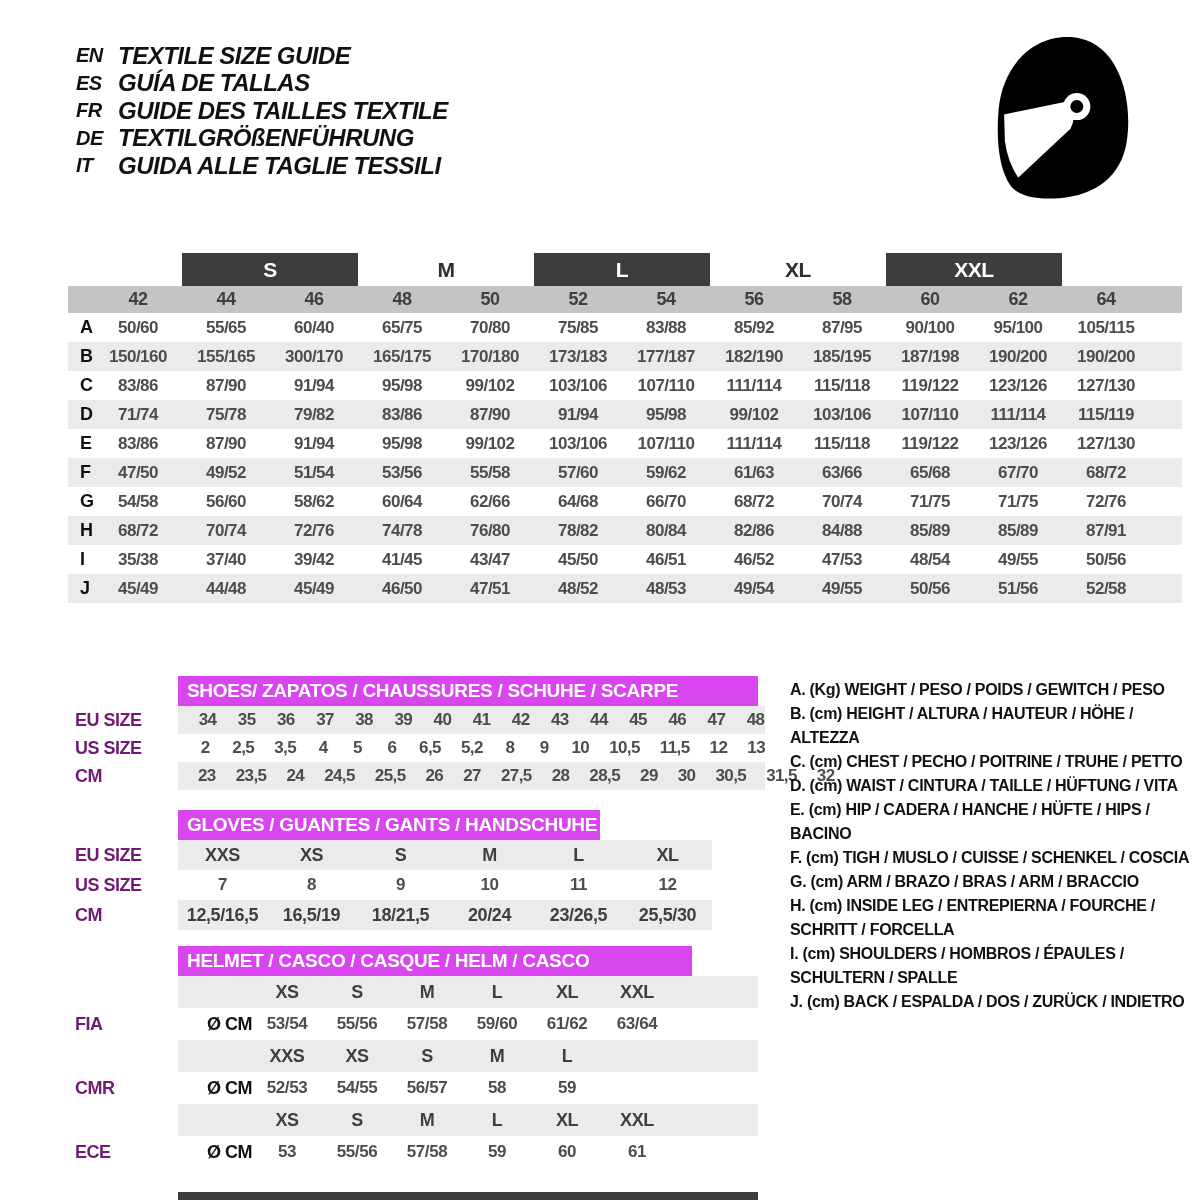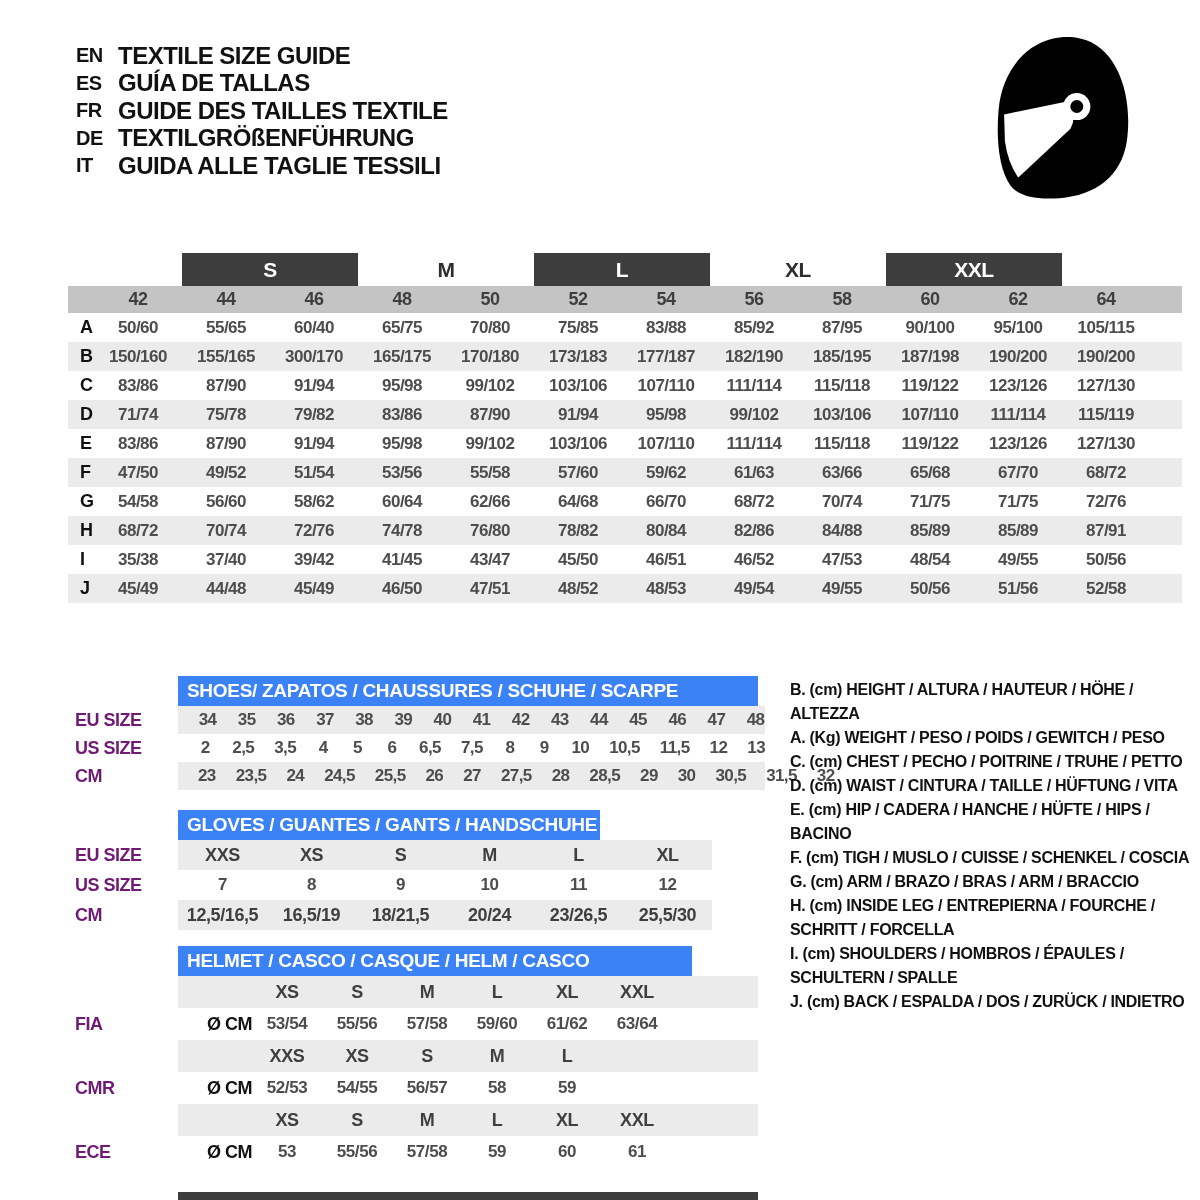--- a/index.html
+++ b/index.html
@@ -1,20 +1,20 @@
 <!DOCTYPE html>
 <html><head>
 <meta charset="utf-8">
 <style>
   html,body{margin:0;padding:0;background:#fff;}
   body{font-family:"Liberation Sans","DejaVu Sans",sans-serif;}
   #canvas{position:relative;width:1200px;height:1200px;background:#ffffff;overflow:hidden;color:#111;}
 
   
-  .lang-block{position:absolute;left:76px;top:42px;}
+  .lang-block{position:absolute;left:76px;top:42px;font-style:italic;}
   .lang-row{display:flex;height:27.5px;align-items:center;}
   .lang-code{width:42px;font-weight:700;font-size:20px;letter-spacing:-0.5px;}
   .lang-label{font-weight:700;font-size:24px;letter-spacing:-0.5px;white-space:nowrap;}
 
   
   .helmet-icon{position:absolute;left:982px;top:30px;width:158px;height:172px;}
 
   
   .size-groups{position:absolute;left:94px;top:253px;width:1056px;height:33px;}
   .size-group{position:absolute;top:0;height:33px;display:flex;align-items:center;justify-content:center;
@@ -25,21 +25,21 @@
             display:flex;padding-left:26px;box-sizing:border-box;}
   .num-band .ncell{width:88px;text-align:center;line-height:27px;font-weight:700;font-size:18px;color:#3f3f3f;letter-spacing:-0.5px;}
 
   .size-rows{position:absolute;left:68px;top:313px;width:1114px;}
   .trow{position:relative;height:29px;display:flex;padding-left:26px;box-sizing:border-box;line-height:29px;}
   .trow.alt{background:#ebebeb;}
   .trow .letter{position:absolute;left:12px;font-weight:700;font-size:18px;color:#111;}
   .tcell{width:88px;text-align:center;font-weight:700;font-size:17px;color:#4d4d4d;letter-spacing:-0.5px;}
 
   
-  .section-bar{position:absolute;height:30px;background:#3b82f6;color:#fff;font-weight:700;font-size:19px;
+  .section-bar{position:absolute;height:30px;background:#d946ef;color:#fff;font-weight:700;font-size:19px;
                line-height:30px;padding-left:9px;box-sizing:border-box;letter-spacing:-0.3px;white-space:nowrap;}
   #shoesBar{left:178px;top:676px;width:580px;}
   #glovesBar{left:178px;top:810px;width:422px;}
   #helmetBar{left:178px;top:946px;width:514px;}
 
   .row-label{position:absolute;left:-103px;width:100px;font-weight:700;font-size:18px;letter-spacing:-0.5px;color:#701a75;white-space:nowrap;}
 
   
   .shoes-rows{position:absolute;left:178px;top:706px;width:587px;}
   .srow{position:relative;height:28px;display:flex;line-height:28px;}
@@ -302,21 +302,21 @@
       </div>
       <div class="srow">
         <div class="row-label">US SIZE</div>
         <div class="scell">2</div>
         <div class="scell">2,5</div>
         <div class="scell">3,5</div>
         <div class="scell">4</div>
         <div class="scell">5</div>
         <div class="scell">6</div>
         <div class="scell">6,5</div>
-        <div class="scell">7,5</div>
+        <div class="scell">5,2</div>
         <div class="scell">8</div>
         <div class="scell">9</div>
         <div class="scell">10</div>
         <div class="scell">10,5</div>
         <div class="scell">11,5</div>
         <div class="scell">12</div>
         <div class="scell">13</div>
       </div>
       <div class="srow alt">
         <div class="row-label">CM</div>
@@ -424,22 +424,22 @@
         <div class="hcell">53</div>
         <div class="hcell">55/56</div>
         <div class="hcell">57/58</div>
         <div class="hcell">59</div>
         <div class="hcell">60</div>
         <div class="hcell">61</div>
       </div>
     </div>
 
   <div class="legend">
+      <div class="legend-item">A. (Kg) WEIGHT / PESO / POIDS / GEWITCH / PESO</div>
       <div class="legend-item">B. (cm) HEIGHT / ALTURA / HAUTEUR / HÖHE / ALTEZZA</div>
-      <div class="legend-item">A. (Kg) WEIGHT / PESO / POIDS / GEWITCH / PESO</div>
       <div class="legend-item">C. (cm) CHEST / PECHO / POITRINE / TRUHE / PETTO</div>
       <div class="legend-item">D. (cm) WAIST / CINTURA / TAILLE / HÜFTUNG / VITA</div>
       <div class="legend-item">E. (cm) HIP / CADERA / HANCHE / HÜFTE / HIPS /  BACINO</div>
       <div class="legend-item">F. (cm) TIGH / MUSLO / CUISSE / SCHENKEL / COSCIA</div>
       <div class="legend-item">G. (cm) ARM  / BRAZO / BRAS / ARM / BRACCIO</div>
       <div class="legend-item">H. (cm) INSIDE LEG / ENTREPIERNA / FOURCHE / SCHRITT / FORCELLA</div>
       <div class="legend-item">I.  (cm) SHOULDERS / HOMBROS / ÉPAULES / SCHULTERN / SPALLE</div>
       <div class="legend-item">J. (cm) BACK / ESPALDA / DOS / ZURÜCK / INDIETRO</div>
     </div>
 

